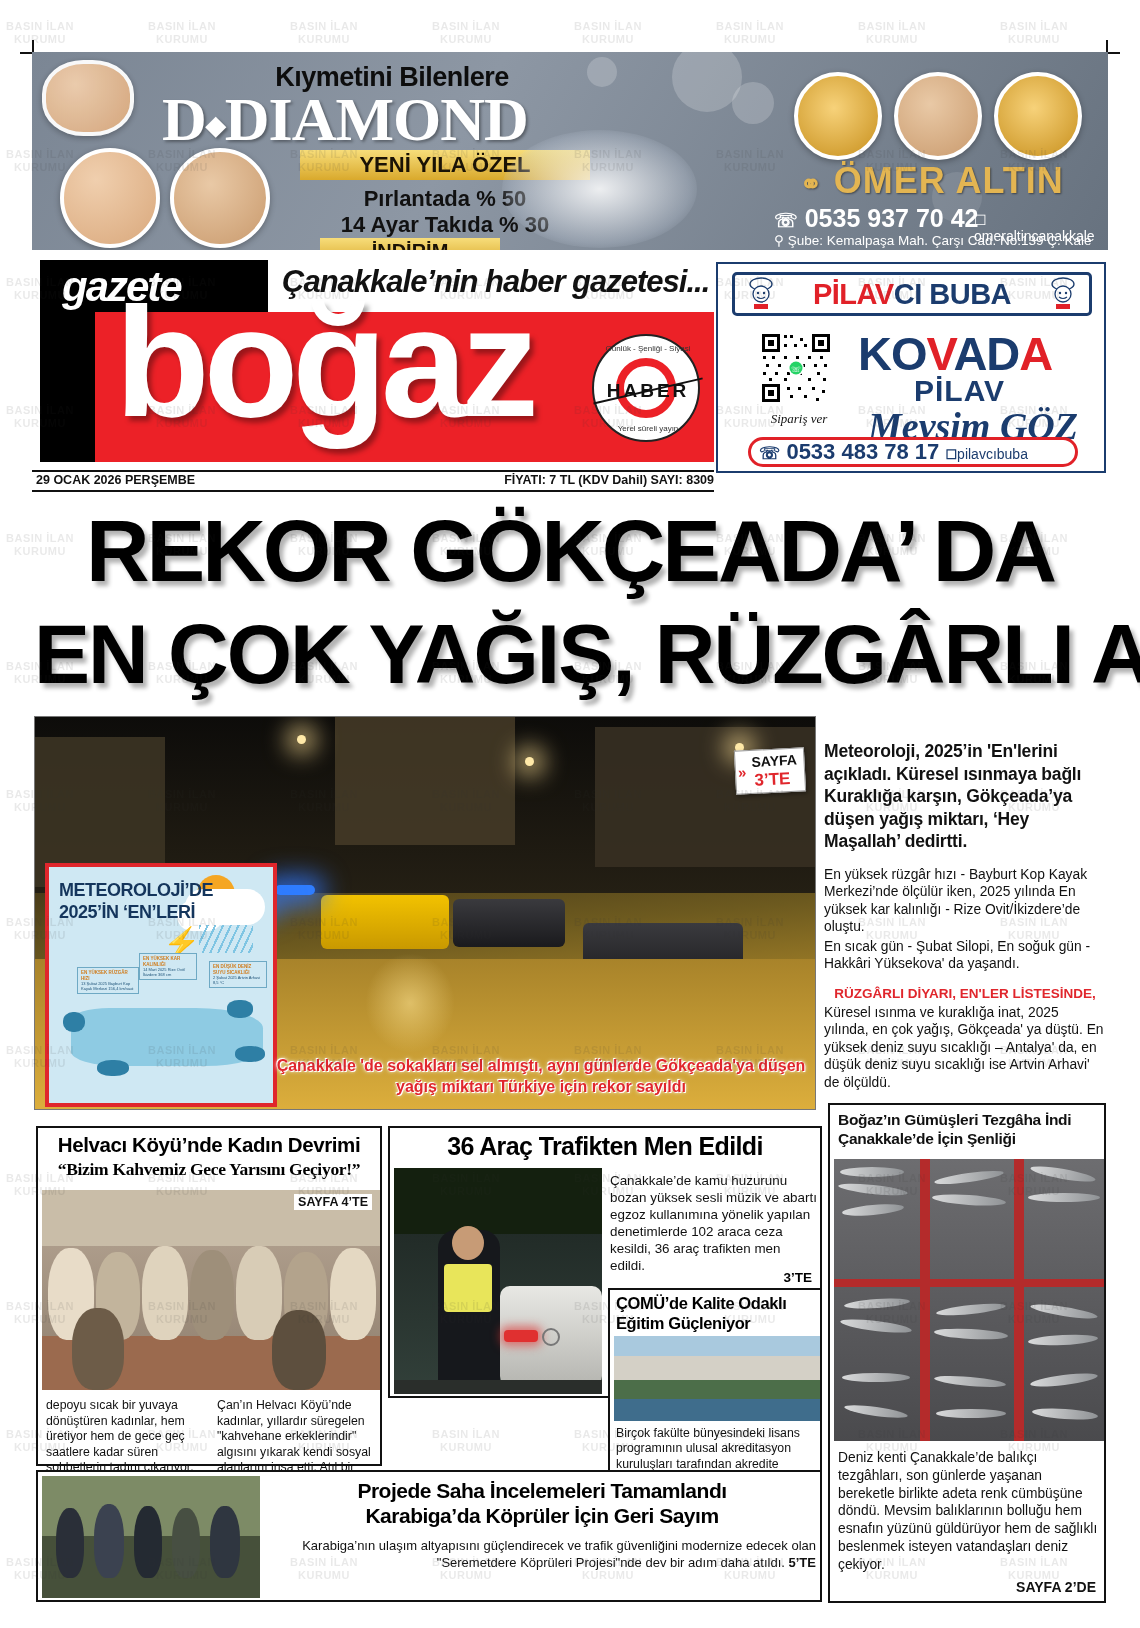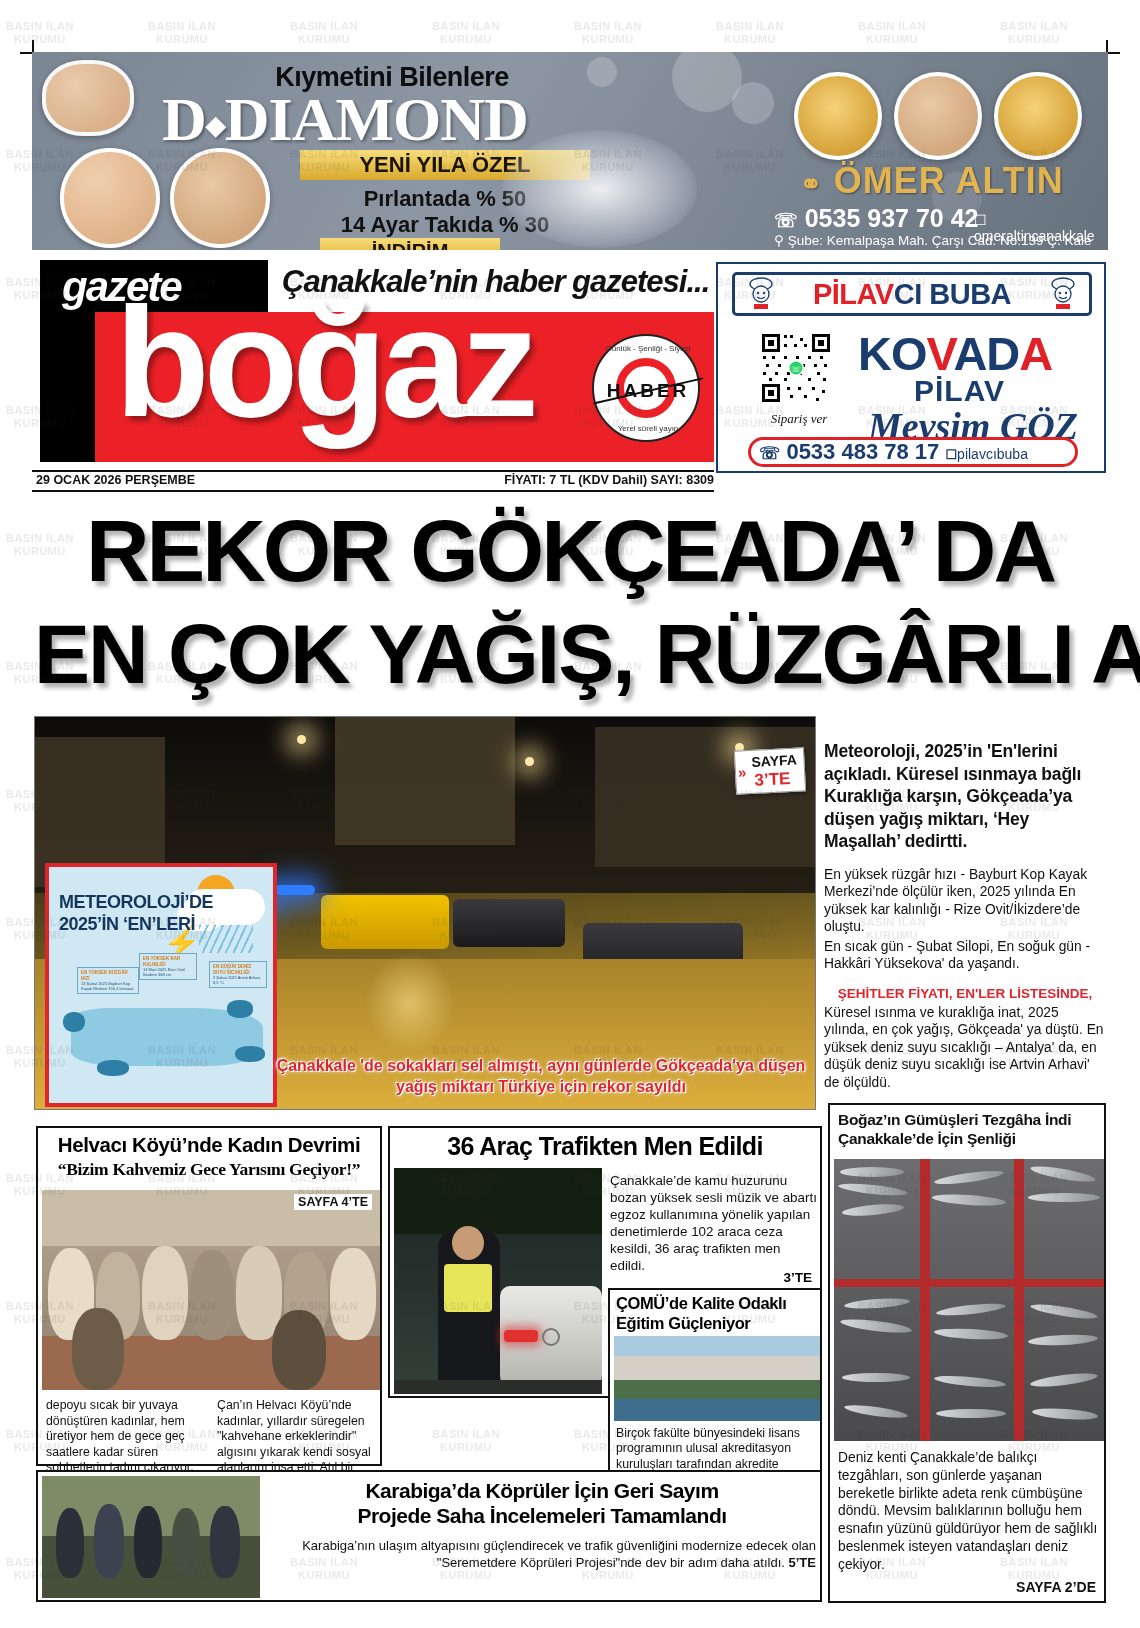--- a/index.html
+++ b/index.html
@@ -163,21 +163,21 @@
   }
   .sb-t { position:absolute; left:16px; top:3px; font-size:14px; font-weight:bold; color:#111; }
   .sb-b { position:absolute; left:18px; top:20px; font-size:17px; font-weight:bold; color:#e0262c; }
   .sb-chev { position:absolute; left:2px; top:12px; color:#e0262c; font-size:15px; font-weight:bold; }
 
   
   .info-graphic {
     position:absolute; left:44px; top:862px; width:232px; height:244px;
     background:#cfe8f3; border:4px solid #e0262c; overflow:hidden;
   }
-  .ig-title { position:absolute; left:10px; top:24px; font-size:18px; font-weight:bold;
+  .ig-title { position:absolute; left:10px; top:12px; font-size:18px; font-weight:bold;
     color:#14355c; line-height:22px; letter-spacing:-0.5px; }
   .ig-sun { position:absolute; right:38px; top:8px; width:38px; height:38px; border-radius:50%;
     background:#f5a623; }
   .ig-cloud { position:absolute; right:8px; top:22px; width:80px; height:36px; border-radius:18px; background:#fff; }
   .ig-cloud2 { position:absolute; right:50px; top:34px; width:46px; height:30px; border-radius:15px; background:#fff; }
   .ig-bolt { position:absolute; right:72px; top:58px; color:#f5a623; font-size:30px; }
   .ig-rain { position:absolute; right:20px; top:58px; width:54px; height:28px;
     background:repeating-linear-gradient(115deg, #7fc5e3 0 2px, transparent 2px 7px); }
   .ig-callout { position:absolute; background:#cfe8f3; border:1px solid #6ea9c4; padding:2px 3px; }
   .ig-ch { font-size:4.5px; font-weight:bold; color:#d07b1a; line-height:5.5px; }
@@ -473,21 +473,21 @@
       </div>
     </div>
 
     <div class="hero-caption">Çanakkale 'de sokakları sel almıştı, aynı günlerde Gökçeada'ya düşen yağış miktarı Türkiye için rekor sayıldı</div>
   </div>
 
   <div class="rcol">
     <div class="rcol-lead">Meteoroloji, 2025’in 'En'lerini açıkladı. Küresel ısınmaya bağlı Kuraklığa karşın, Gökçeada’ya düşen yağış miktarı, ‘Hey Maşallah’ dedirtti.</div>
     <div class="rcol-body">En yüksek rüzgâr hızı - Bayburt Kop Kayak Merkezi’nde ölçülür iken, 2025 yılında En yüksek kar kalınlığı - Rize Ovit/İkizdere’de oluştu.</div>
     <div class="rcol-body2">En sıcak gün - Şubat Silopi, En soğuk gün - Hakkâri Yüksekova' da yaşandı.</div>
-    <div class="rcol-sub">ŞEHİTLER FİYATI, EN'LER LİSTESİNDE,</div>
+    <div class="rcol-sub">RÜZGÂRLI DİYARI, EN'LER LİSTESİNDE,</div>
     <div class="rcol-body2">Küresel ısınma ve kuraklığa inat, 2025 yılında, en çok yağış, Gökçeada' ya düştü. En yüksek deniz suyu sıcaklığı – Antalya' da, en düşük deniz suyu sıcaklığı ise Artvin Arhavi' de ölçüldü.</div>
   </div>
 
   <div class="fishbox">
     <div class="fish-head">
       <div>Boğaz’ın Gümüşleri Tezgâha İndi</div>
       <div>Çanakkale’de İçin Şenliği</div>
     </div>
     <div class="fish-photo">
       <div class="fish-tray" style="left:86px;top:0;width:10px;height:282px;"></div>
@@ -577,22 +577,22 @@
     <div class="kb-photo">
       <div style="position:absolute;left:0;top:0;width:100%;height:60px;background:#7d8b66;"></div>
       <div style="position:absolute;left:0;bottom:0;width:100%;height:62px;background:#46503a;"></div>
       <div class="person" style="left:14px;top:32px;width:28px;height:70px;background:#2a2f38;"></div>
       <div class="person" style="left:52px;top:28px;width:30px;height:74px;background:#3b4250;"></div>
       <div class="person" style="left:92px;top:30px;width:28px;height:72px;background:#242a32;"></div>
       <div class="person" style="left:130px;top:32px;width:28px;height:70px;background:#474f42;"></div>
       <div class="person" style="left:168px;top:30px;width:30px;height:72px;background:#2f3640;"></div>
     </div>
     <div class="kb-h">
+      <div>Projede Saha İncelemeleri Tamamlandı</div>
       <div>Karabiga’da Köprüler İçin Geri Sayım</div>
-      <div>Projede Saha İncelemeleri Tamamlandı</div>
     </div>
     <div class="kb-body">
       <span>Karabiga’nın ulaşım altyapısını güçlendirecek ve trafik güvenliğini modernize edecek olan "Seremetdere Köprüleri Projesi"nde dev bir adım daha atıldı.</span>
       <span class="kb-page">5’TE</span>
     </div>
   </div>
 
   <div class="watermark" id="wm-layer">
       <div class="wm" style="left: 0px; top: 20px;">
         <div>BASIN İLAN</div>

